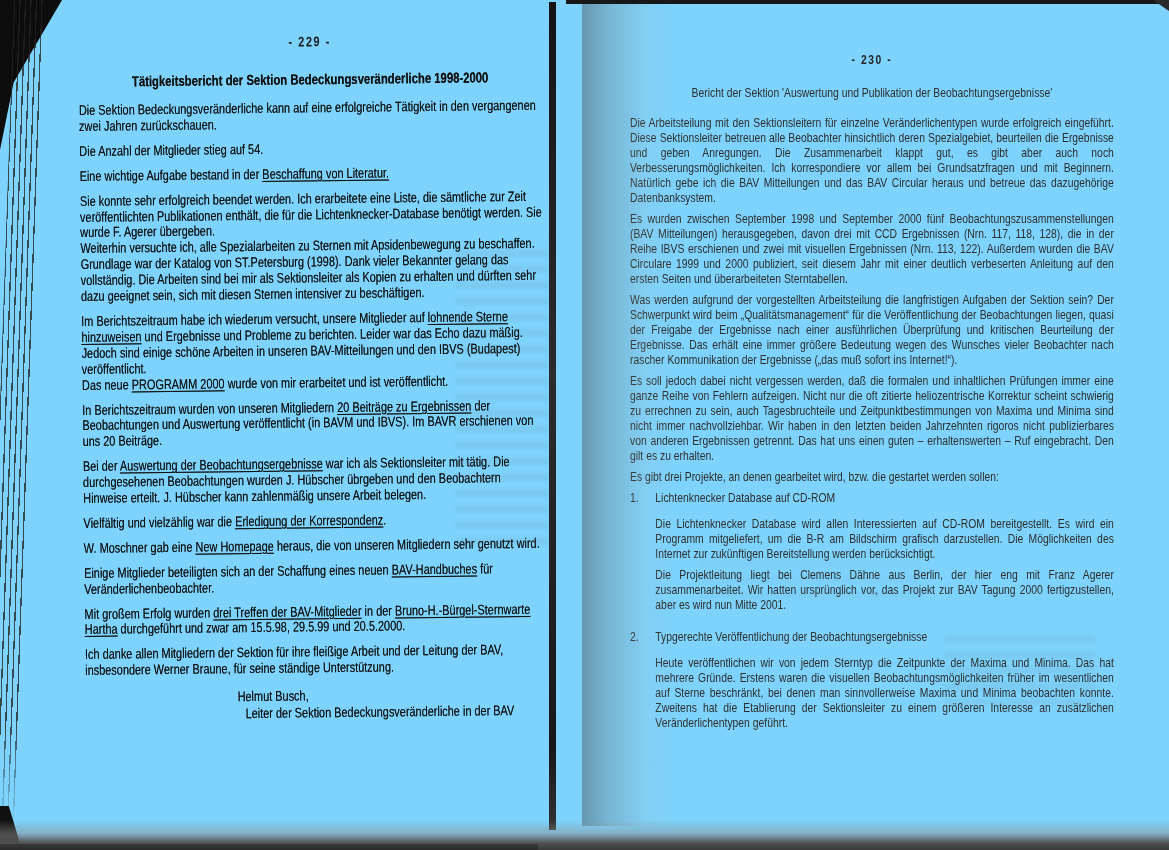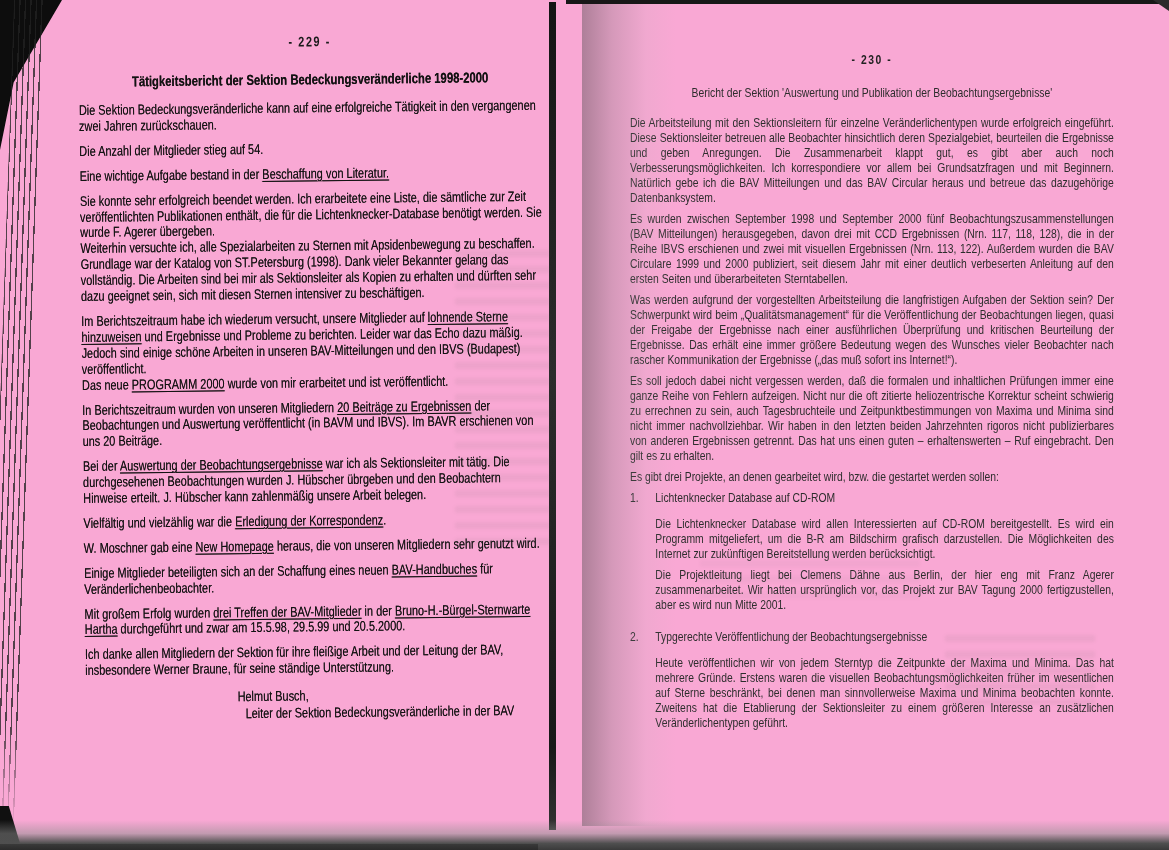--- a/index.html
+++ b/index.html
@@ -4,21 +4,21 @@
 <style>
   html,body{margin:0;padding:0;}
   body{
     width:1169px;height:850px;
     background:#ffffff;
     font-family:"Liberation Sans", sans-serif;
     color:#161616;
     overflow:hidden;
     position:relative;
   }
-  .scan{position:absolute;inset:0;background:#f9a8d4;}
+  .scan{position:absolute;inset:0;background:#7dd3fc;}
 
   
   .page-left{
     position:absolute;left:78px;top:36px;width:594px;
     transform:rotate(-0.65deg) scaleX(0.78);
     transform-origin:0 0;
     color:#121212;
   }
   .pageno{ text-align:center;font-size:14px;letter-spacing:2px;
     margin:0 0 22px;font-weight:600;color:#1a1a1a;}

